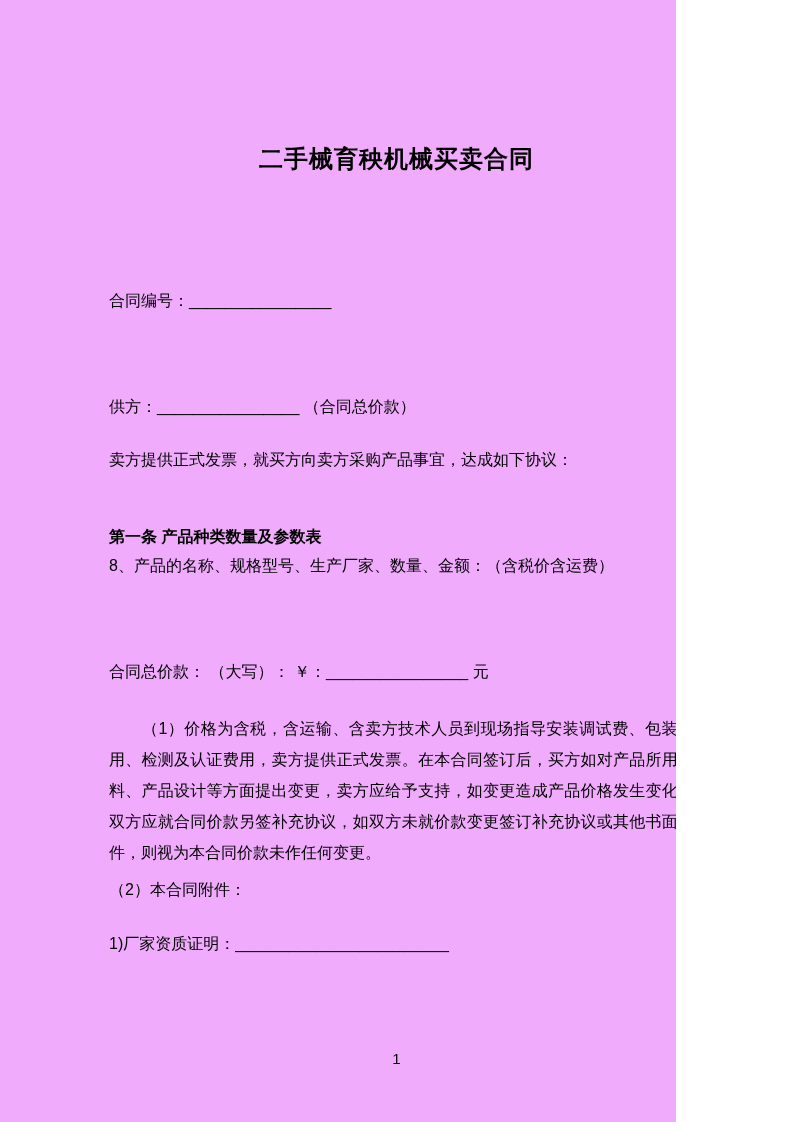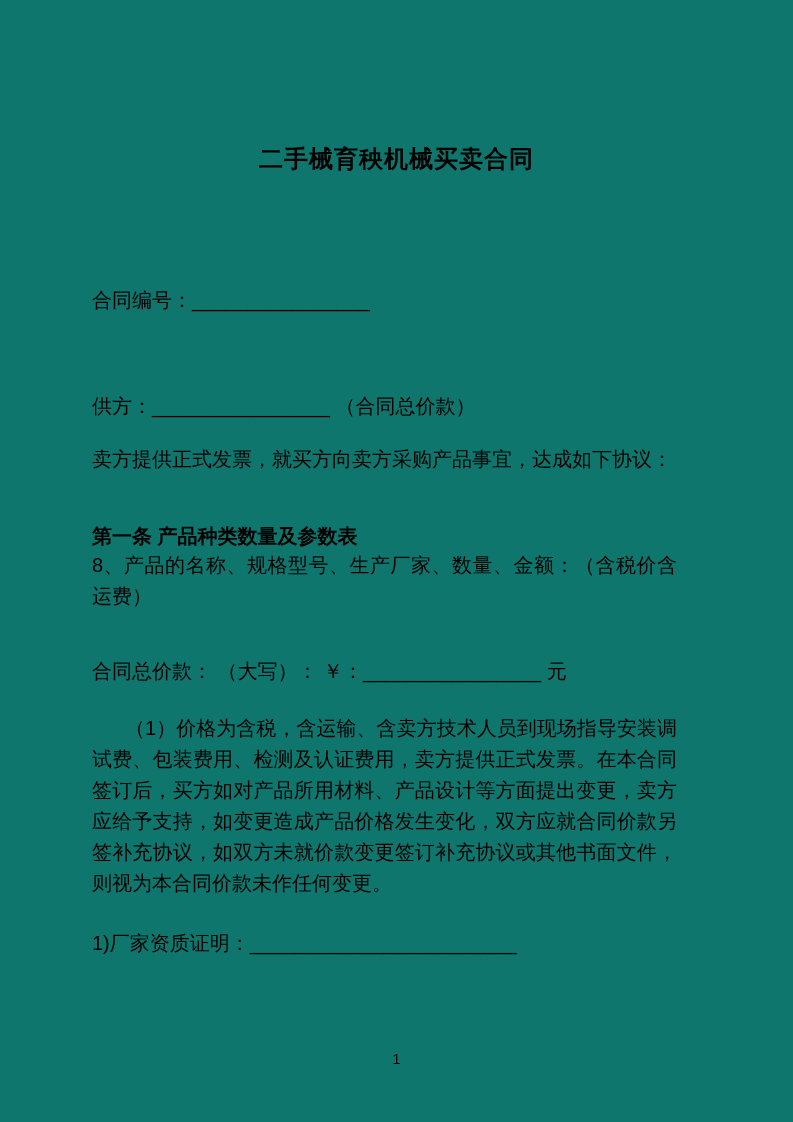--- a/index.html
+++ b/index.html
@@ -2,43 +2,43 @@
 <html><head>
 <meta charset="utf-8">
 <style>
   html, body {
     margin: 0;
     padding: 0;
     background: #ffffff;
   }
   .page {
     position: relative;
-    width: 793px;
+    width: 676px;
     height: 1122px;
-    background: #0f766e;
+    background: #f0abfc;
     font-family: "Liberation Sans", "DejaVu Sans", sans-serif;
     color: #000000;
     overflow: hidden;
   }
   .doc-title {
     position: absolute;
     left: 0;
     width: 793px;
     top: 143px;
     text-align: center;
     font-size: 24px;
     font-weight: bold;
     letter-spacing: 1px;
     line-height: 32px;
   }
   .para {
     position: absolute;
-    left: 92px;
+    left: 109px;
     width: 585px;
-    font-size: 20px;
+    font-size: 16px;
     line-height: 31px;
     text-align: justify;
     white-space: normal;
     word-break: break-all;
   }
   .indent {
     text-indent: 33px;
   }
   .bold {
     font-weight: bold;
@@ -82,19 +82,20 @@
 
   <div class="para p-article1 bold">第一条 产品种类数量及参数表</div>
 
   <div class="para p-item1">8、产品的名称、规格型号、生产厂家、数量、金额：（含税价含运费）</div>
 
 
   <div class="para p-total-price">合同总价款： （大写）： ￥：________________  元</div>
 
   <div class="para p-clause1 indent">（1）价格为含税，含运输、含卖方技术人员到现场指导安装调试费、包装费用、检测及认证费用，卖方提供正式发票。在本合同签订后，买方如对产品所用材料、产品设计等方面提出变更，卖方应给予支持，如变更造成产品价格发生变化，双方应就合同价款另签补充协议，如双方未就价款变更签订补充协议或其他书面文件，则视为本合同价款未作任何变更。</div>
 
+  <div class="para p-clause2">（2）本合同附件：</div>
 
   <div class="para p-attachment1">1)厂家资质证明：________________________</div>
 
 
   <div class="page-number">1</div>
 
 </div>
 
 </body></html>

